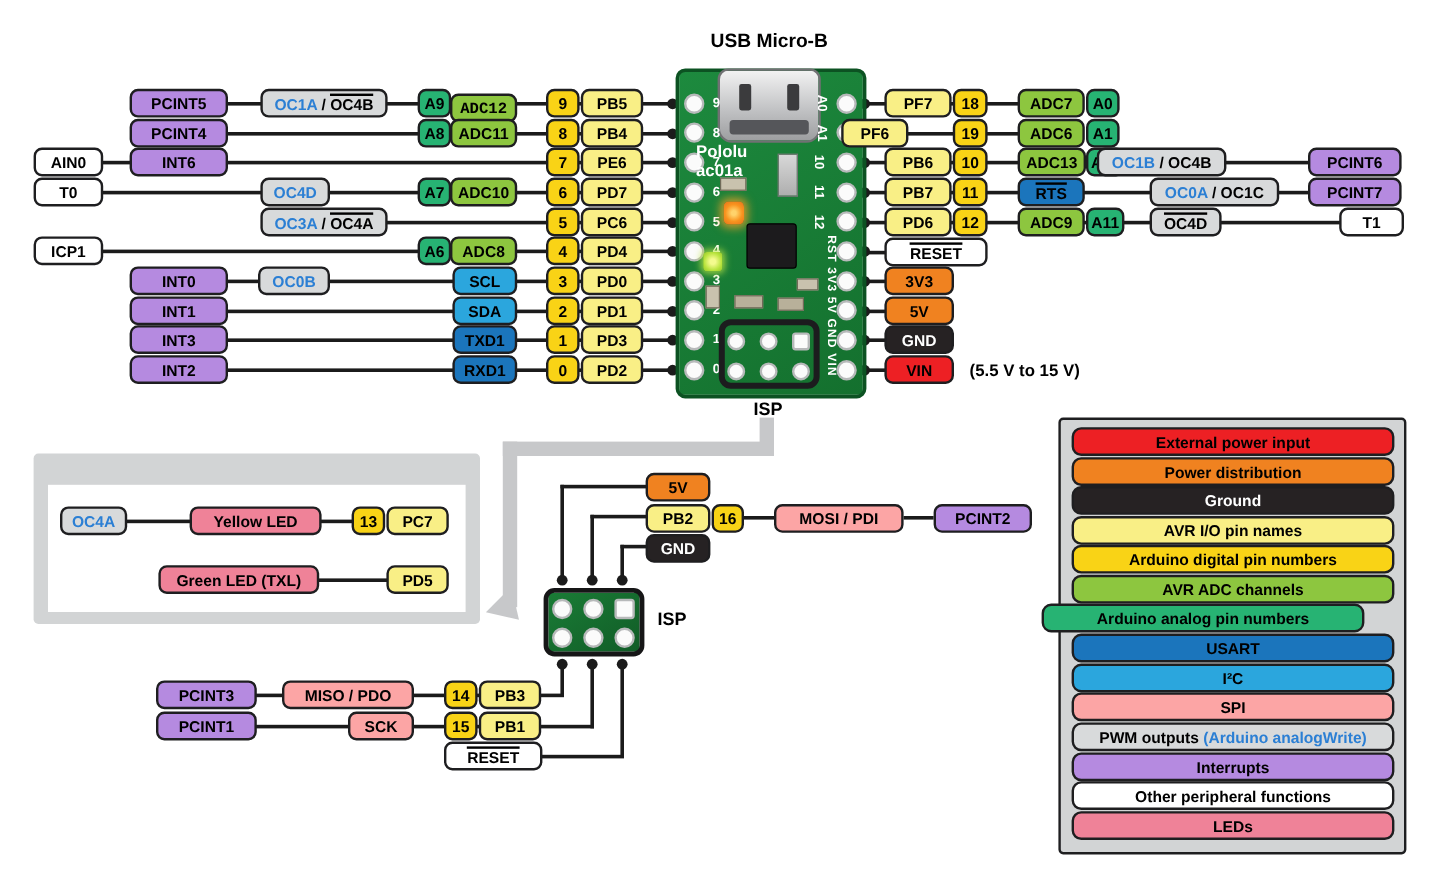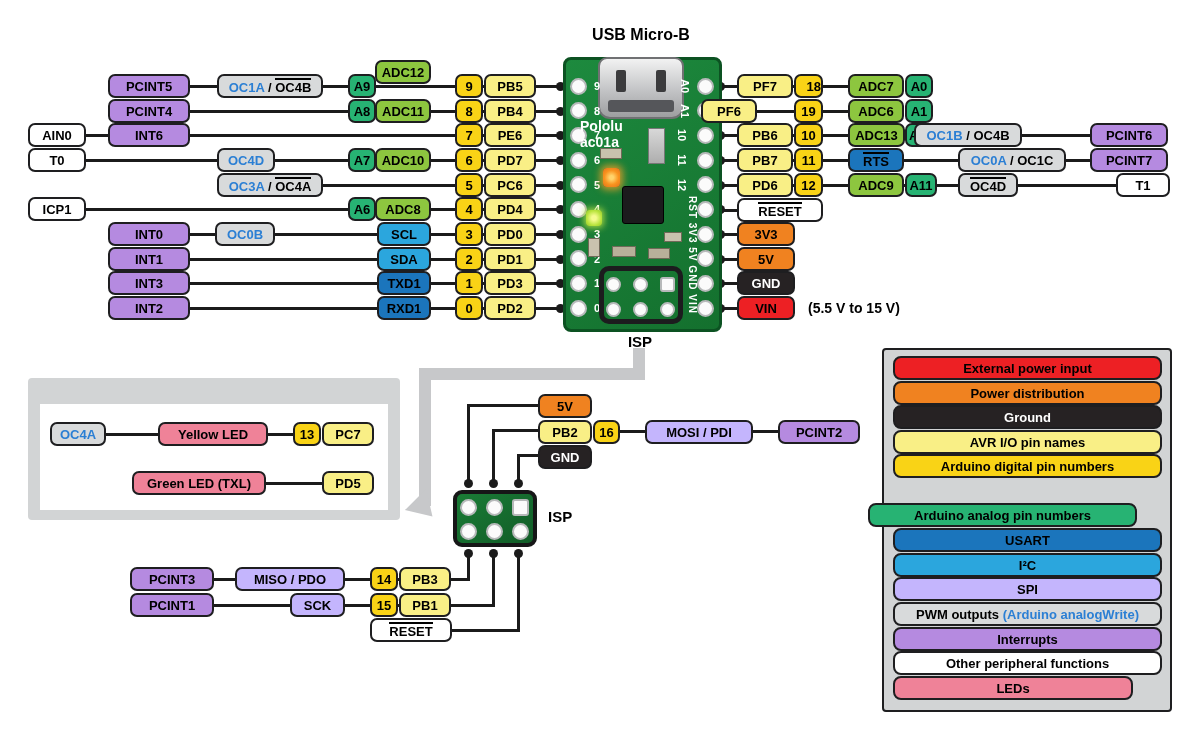--- a/index.html
+++ b/index.html
@@ -8,21 +8,21 @@
   .bx{position:absolute;height:24px;box-sizing:border-box;border:2px solid #1e1e20;border-radius:7px;
       font-size:13px;line-height:19px;text-align:center;padding-top:1px;white-space:nowrap;}
   .c-io{background:#f9ef86;}
   .c-dig{background:#f9d316;}
   .c-adc{background:#8dc63f;}
   .c-ana{background:#27b373;}
   .c-irq{background:#b58ae0;}
   .c-pwm{background:#d8dadb;}
   .c-usart{background:#1b75bc;}
   .c-i2c{background:#2ba6dd;}
-  .c-spi{background:#c4b5fd;}
+  .c-spi{background:#fca5a5;}
   .c-pow{background:#f08220;}
   .c-gnd{background:#262223;color:#fff;}
   .c-ext{background:#ed2024;}
   .c-led{background:#ef8298;}
   .c-wht{background:#ffffff;}
   .blue{color:#2b7fd4;}
   .bar{display:inline-block;border-top:2px solid currentColor;line-height:16px;margin-top:1px;}
   .w{position:absolute;height:3px;background:#1b1b1b;}
   .v{position:absolute;width:3px;background:#1b1b1b;}
   .dot{position:absolute;width:9px;height:9px;border-radius:50%;background:#1b1b1b;}
@@ -156,21 +156,21 @@
   <div class="pad" style="left:633px;top:277px;width:15px;height:15px;"></div>
   <div class="pad sq" style="left:660px;top:277px;width:15px;height:15px;"></div>
   <div class="pad" style="left:606px;top:302px;width:15px;height:15px;"></div>
   <div class="pad" style="left:633px;top:302px;width:15px;height:15px;"></div>
   <div class="pad" style="left:660px;top:302px;width:15px;height:15px;"></div>
   <div class="lbl" style="left:610px;top:333px;width:60px;font-size:15px;">ISP</div>
 
   <div class="bx c-irq" style="left:108px;top:74px;width:82px;"><span>PCINT5</span></div>
   <div class="bx c-pwm" style="left:217px;top:74px;width:106px;"><span class="blue">OC1A</span><span style="white-space:pre;"> / </span><span class="bar">OC4B</span></div>
   <div class="bx c-ana" style="left:348px;top:74px;width:28px;"><span>A9</span></div>
-  <div class="bx c-adc" style="left:375px;top:60px;width:56px;"><span>ADC12</span></div>
+  <div class="bx c-adc" style="left:375px;top:78px;width:56px;font-family:Liberation Mono, monospace;"><span>ADC12</span></div>
   <div class="bx c-dig" style="left:455px;top:74px;width:28px;"><span>9</span></div>
   <div class="bx c-io" style="left:484px;top:74px;width:52px;"><span>PB5</span></div>
 
   <div class="bx c-irq" style="left:108px;top:99px;width:82px;"><span>PCINT4</span></div>
   <div class="bx c-ana" style="left:348px;top:99px;width:28px;"><span>A8</span></div>
   <div class="bx c-adc" style="left:375px;top:99px;width:56px;"><span>ADC11</span></div>
   <div class="bx c-dig" style="left:455px;top:99px;width:28px;"><span>8</span></div>
   <div class="bx c-io" style="left:484px;top:99px;width:52px;"><span>PB4</span></div>
 
   <div class="bx c-wht" style="left:28px;top:123px;width:58px;"><span>AIN0</span></div>
@@ -210,21 +210,21 @@
   <div class="bx c-usart" style="left:377px;top:271px;width:54px;"><span>TXD1</span></div>
   <div class="bx c-dig" style="left:455px;top:271px;width:28px;"><span>1</span></div>
   <div class="bx c-io" style="left:484px;top:271px;width:52px;"><span>PD3</span></div>
 
   <div class="bx c-irq" style="left:108px;top:296px;width:82px;"><span>INT2</span></div>
   <div class="bx c-usart" style="left:377px;top:296px;width:54px;"><span>RXD1</span></div>
   <div class="bx c-dig" style="left:455px;top:296px;width:28px;"><span>0</span></div>
   <div class="bx c-io" style="left:484px;top:296px;width:52px;"><span>PD2</span></div>
 
   <div class="bx c-io" style="left:737px;top:74px;width:56px;"><span>PF7</span></div>
-  <div class="bx c-dig" style="left:794px;top:74px;width:29px;text-align:right;"><span>18</span></div>
+  <div class="bx c-dig" style="left:794px;top:74px;width:29px;"><span>18</span></div>
   <div class="bx c-adc" style="left:848px;top:74px;width:56px;"><span>ADC7</span></div>
   <div class="bx c-ana" style="left:905px;top:74px;width:28px;"><span>A0</span></div>
 
   <div class="bx c-io" style="left:701px;top:99px;width:56px;"><span>PF6</span></div>
   <div class="bx c-dig" style="left:794px;top:99px;width:29px;"><span>19</span></div>
   <div class="bx c-adc" style="left:848px;top:99px;width:56px;"><span>ADC6</span></div>
   <div class="bx c-ana" style="left:905px;top:99px;width:28px;"><span>A1</span></div>
 
   <div class="bx c-io" style="left:737px;top:123px;width:56px;"><span>PB6</span></div>
   <div class="bx c-dig" style="left:794px;top:123px;width:29px;"><span>10</span></div>
@@ -308,22 +308,23 @@
   <div class="bx c-spi" style="left:290px;top:593px;width:55px;"><span>SCK</span></div>
   <div class="bx c-dig" style="left:370px;top:593px;width:28px;"><span>15</span></div>
   <div class="bx c-io" style="left:399px;top:593px;width:52px;"><span>PB1</span></div>
   <div class="bx c-wht" style="left:370px;top:618px;width:82px;"><span class="bar">RESET</span></div>
 
   <div class="bx c-ext" style="left:893px;top:356px;width:269px;border-radius:8px;"><span>External power input</span></div>
   <div class="bx c-pow" style="left:893px;top:381px;width:269px;border-radius:8px;"><span>Power distribution</span></div>
   <div class="bx c-gnd" style="left:893px;top:405px;width:269px;border-radius:8px;"><span>Ground</span></div>
   <div class="bx c-io" style="left:893px;top:430px;width:269px;border-radius:8px;"><span>AVR I/O pin names</span></div>
   <div class="bx c-dig" style="left:893px;top:454px;width:269px;border-radius:8px;"><span>Arduino digital pin numbers</span></div>
+  <div class="bx c-adc" style="left:893px;top:479px;width:269px;border-radius:8px;"><span>AVR ADC channels</span></div>
   <div class="bx c-ana" style="left:868px;top:503px;width:269px;border-radius:8px;"><span>Arduino analog pin numbers</span></div>
   <div class="bx c-usart" style="left:893px;top:528px;width:269px;border-radius:8px;color:#000;"><span>USART</span></div>
   <div class="bx c-i2c" style="left:893px;top:553px;width:269px;border-radius:8px;"><span>I²C</span></div>
   <div class="bx c-spi" style="left:893px;top:577px;width:269px;border-radius:8px;"><span>SPI</span></div>
   <div class="bx c-pwm" style="left:893px;top:602px;width:269px;border-radius:8px;"><span>PWM outputs</span> <span class="blue">(Arduino analogWrite)</span></div>
   <div class="bx c-irq" style="left:893px;top:627px;width:269px;border-radius:8px;"><span>Interrupts</span></div>
   <div class="bx c-wht" style="left:893px;top:651px;width:269px;border-radius:8px;"><span>Other peripheral functions</span></div>
-  <div class="bx c-led" style="left:893px;top:676px;width:240px;border-radius:8px;"><span>LEDs</span></div>
+  <div class="bx c-led" style="left:893px;top:676px;width:269px;border-radius:8px;"><span>LEDs</span></div>
 
 </div>
 
 </body></html>

